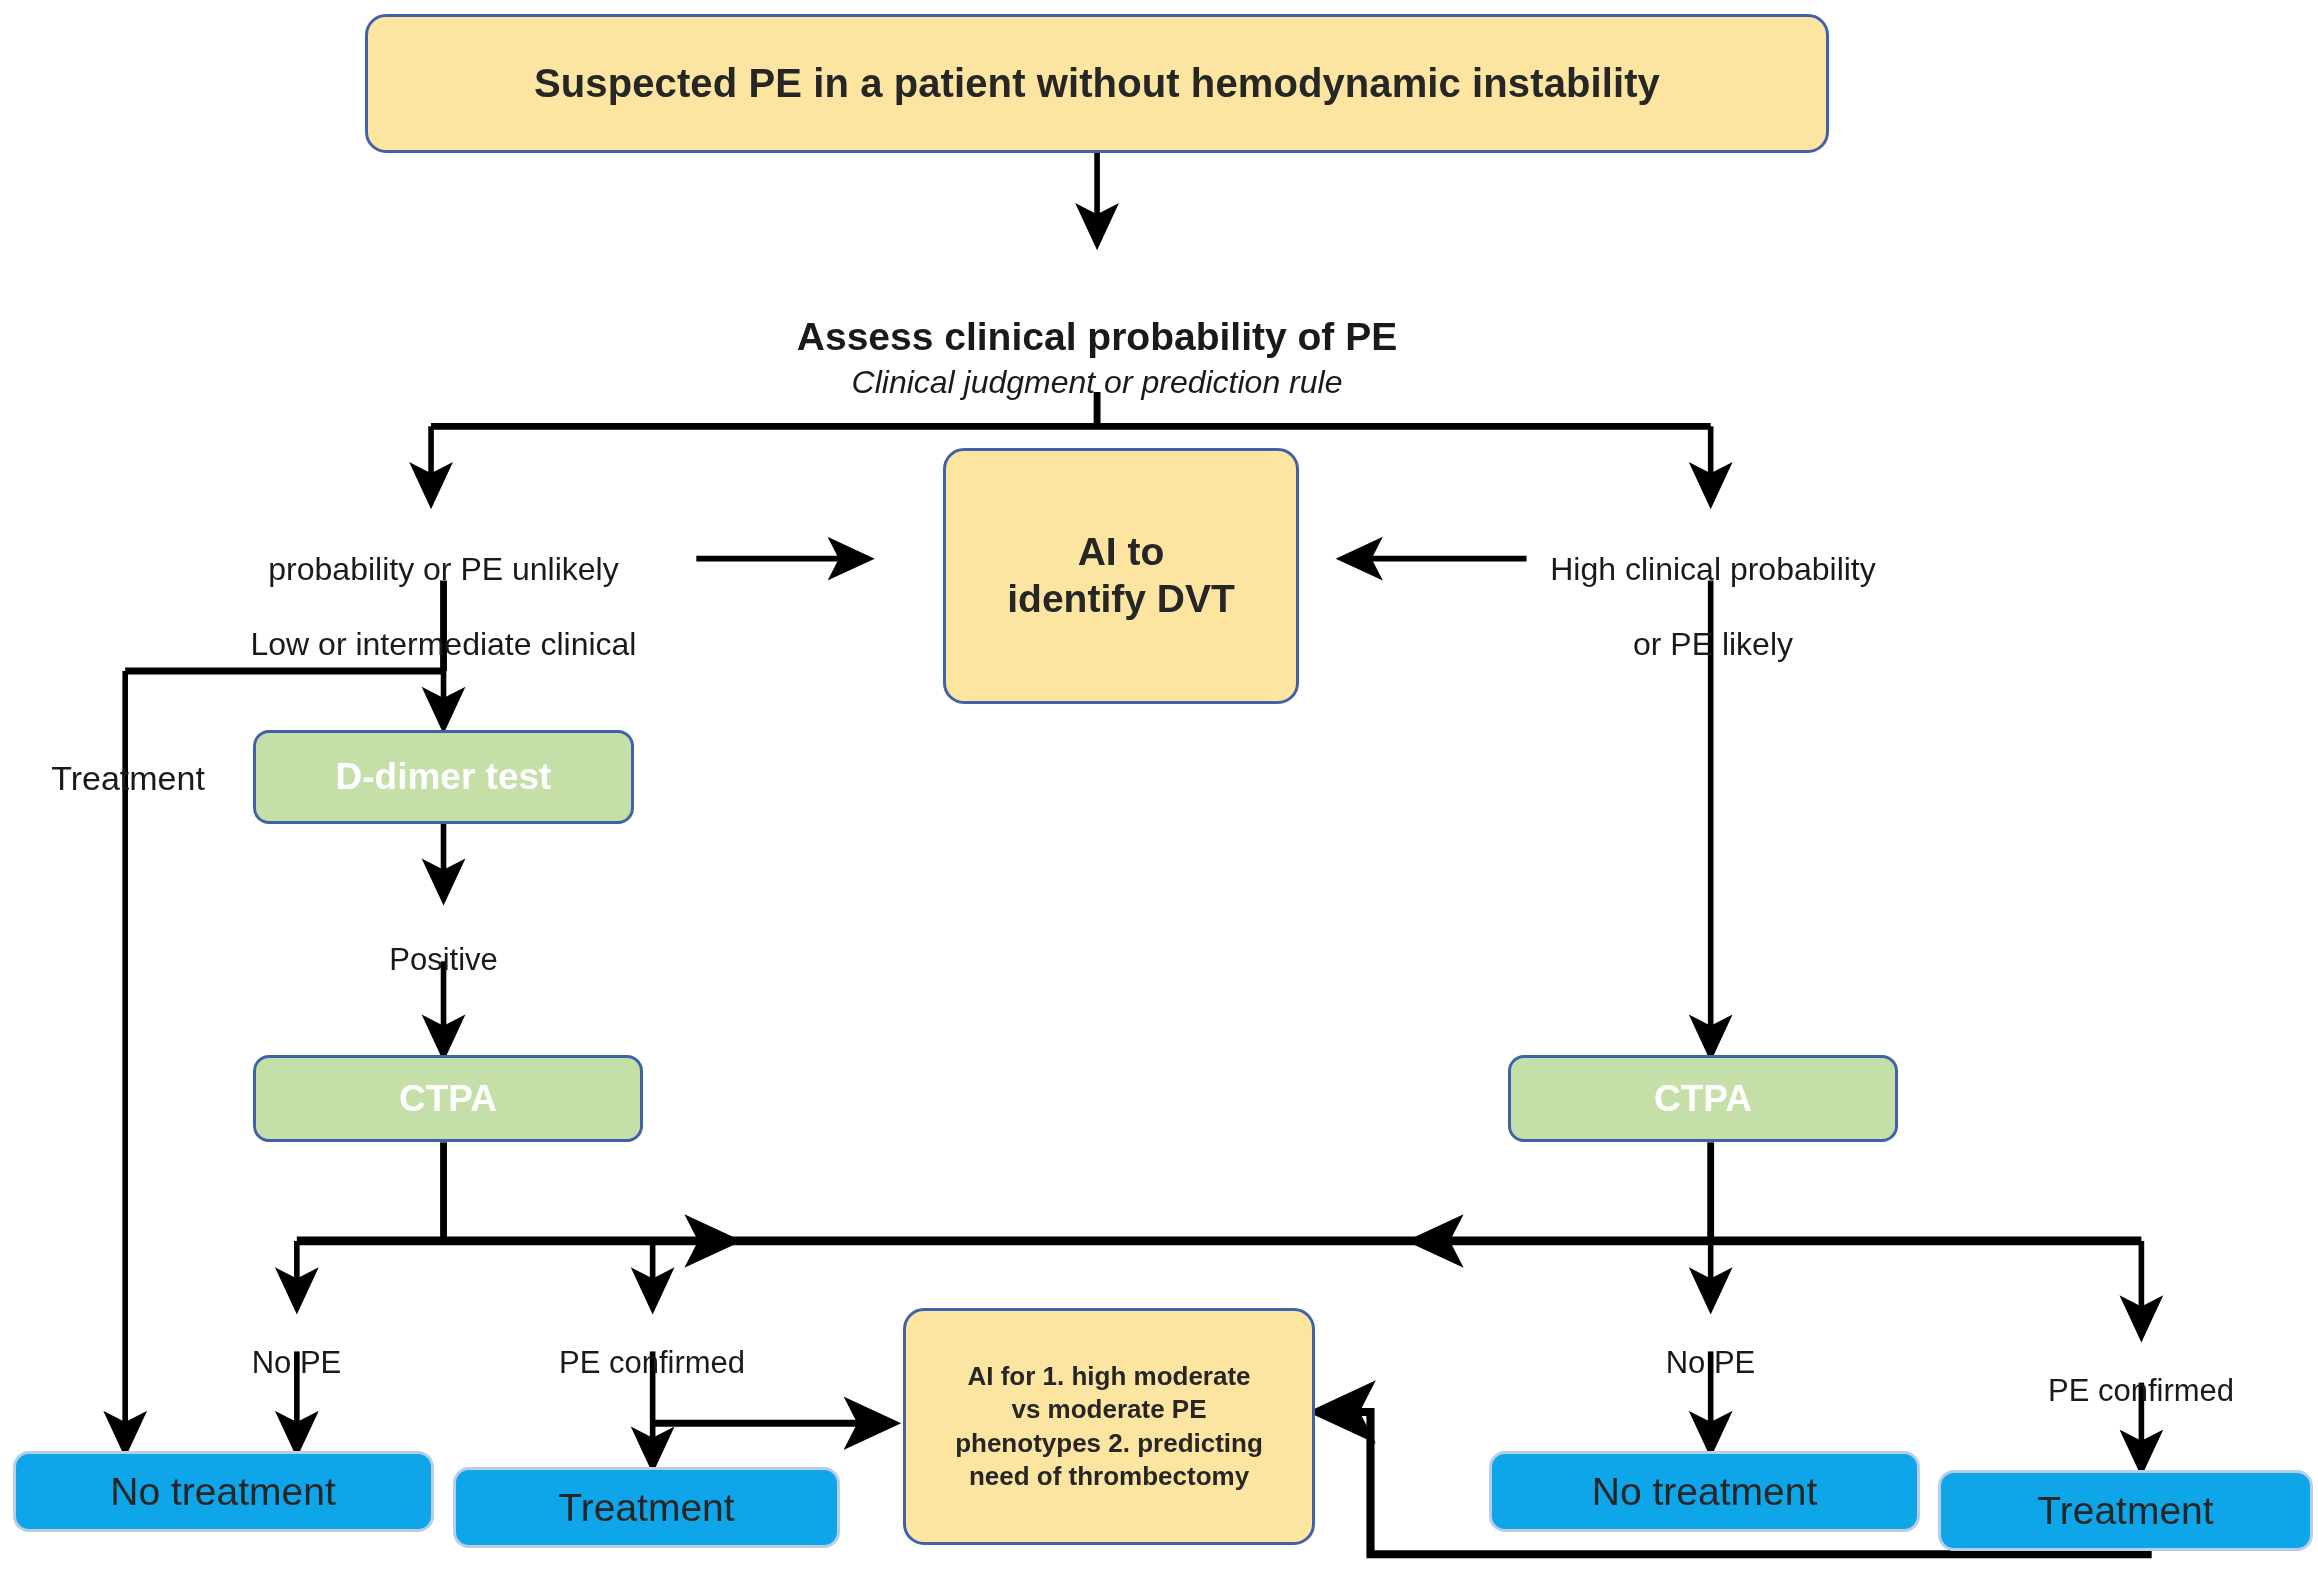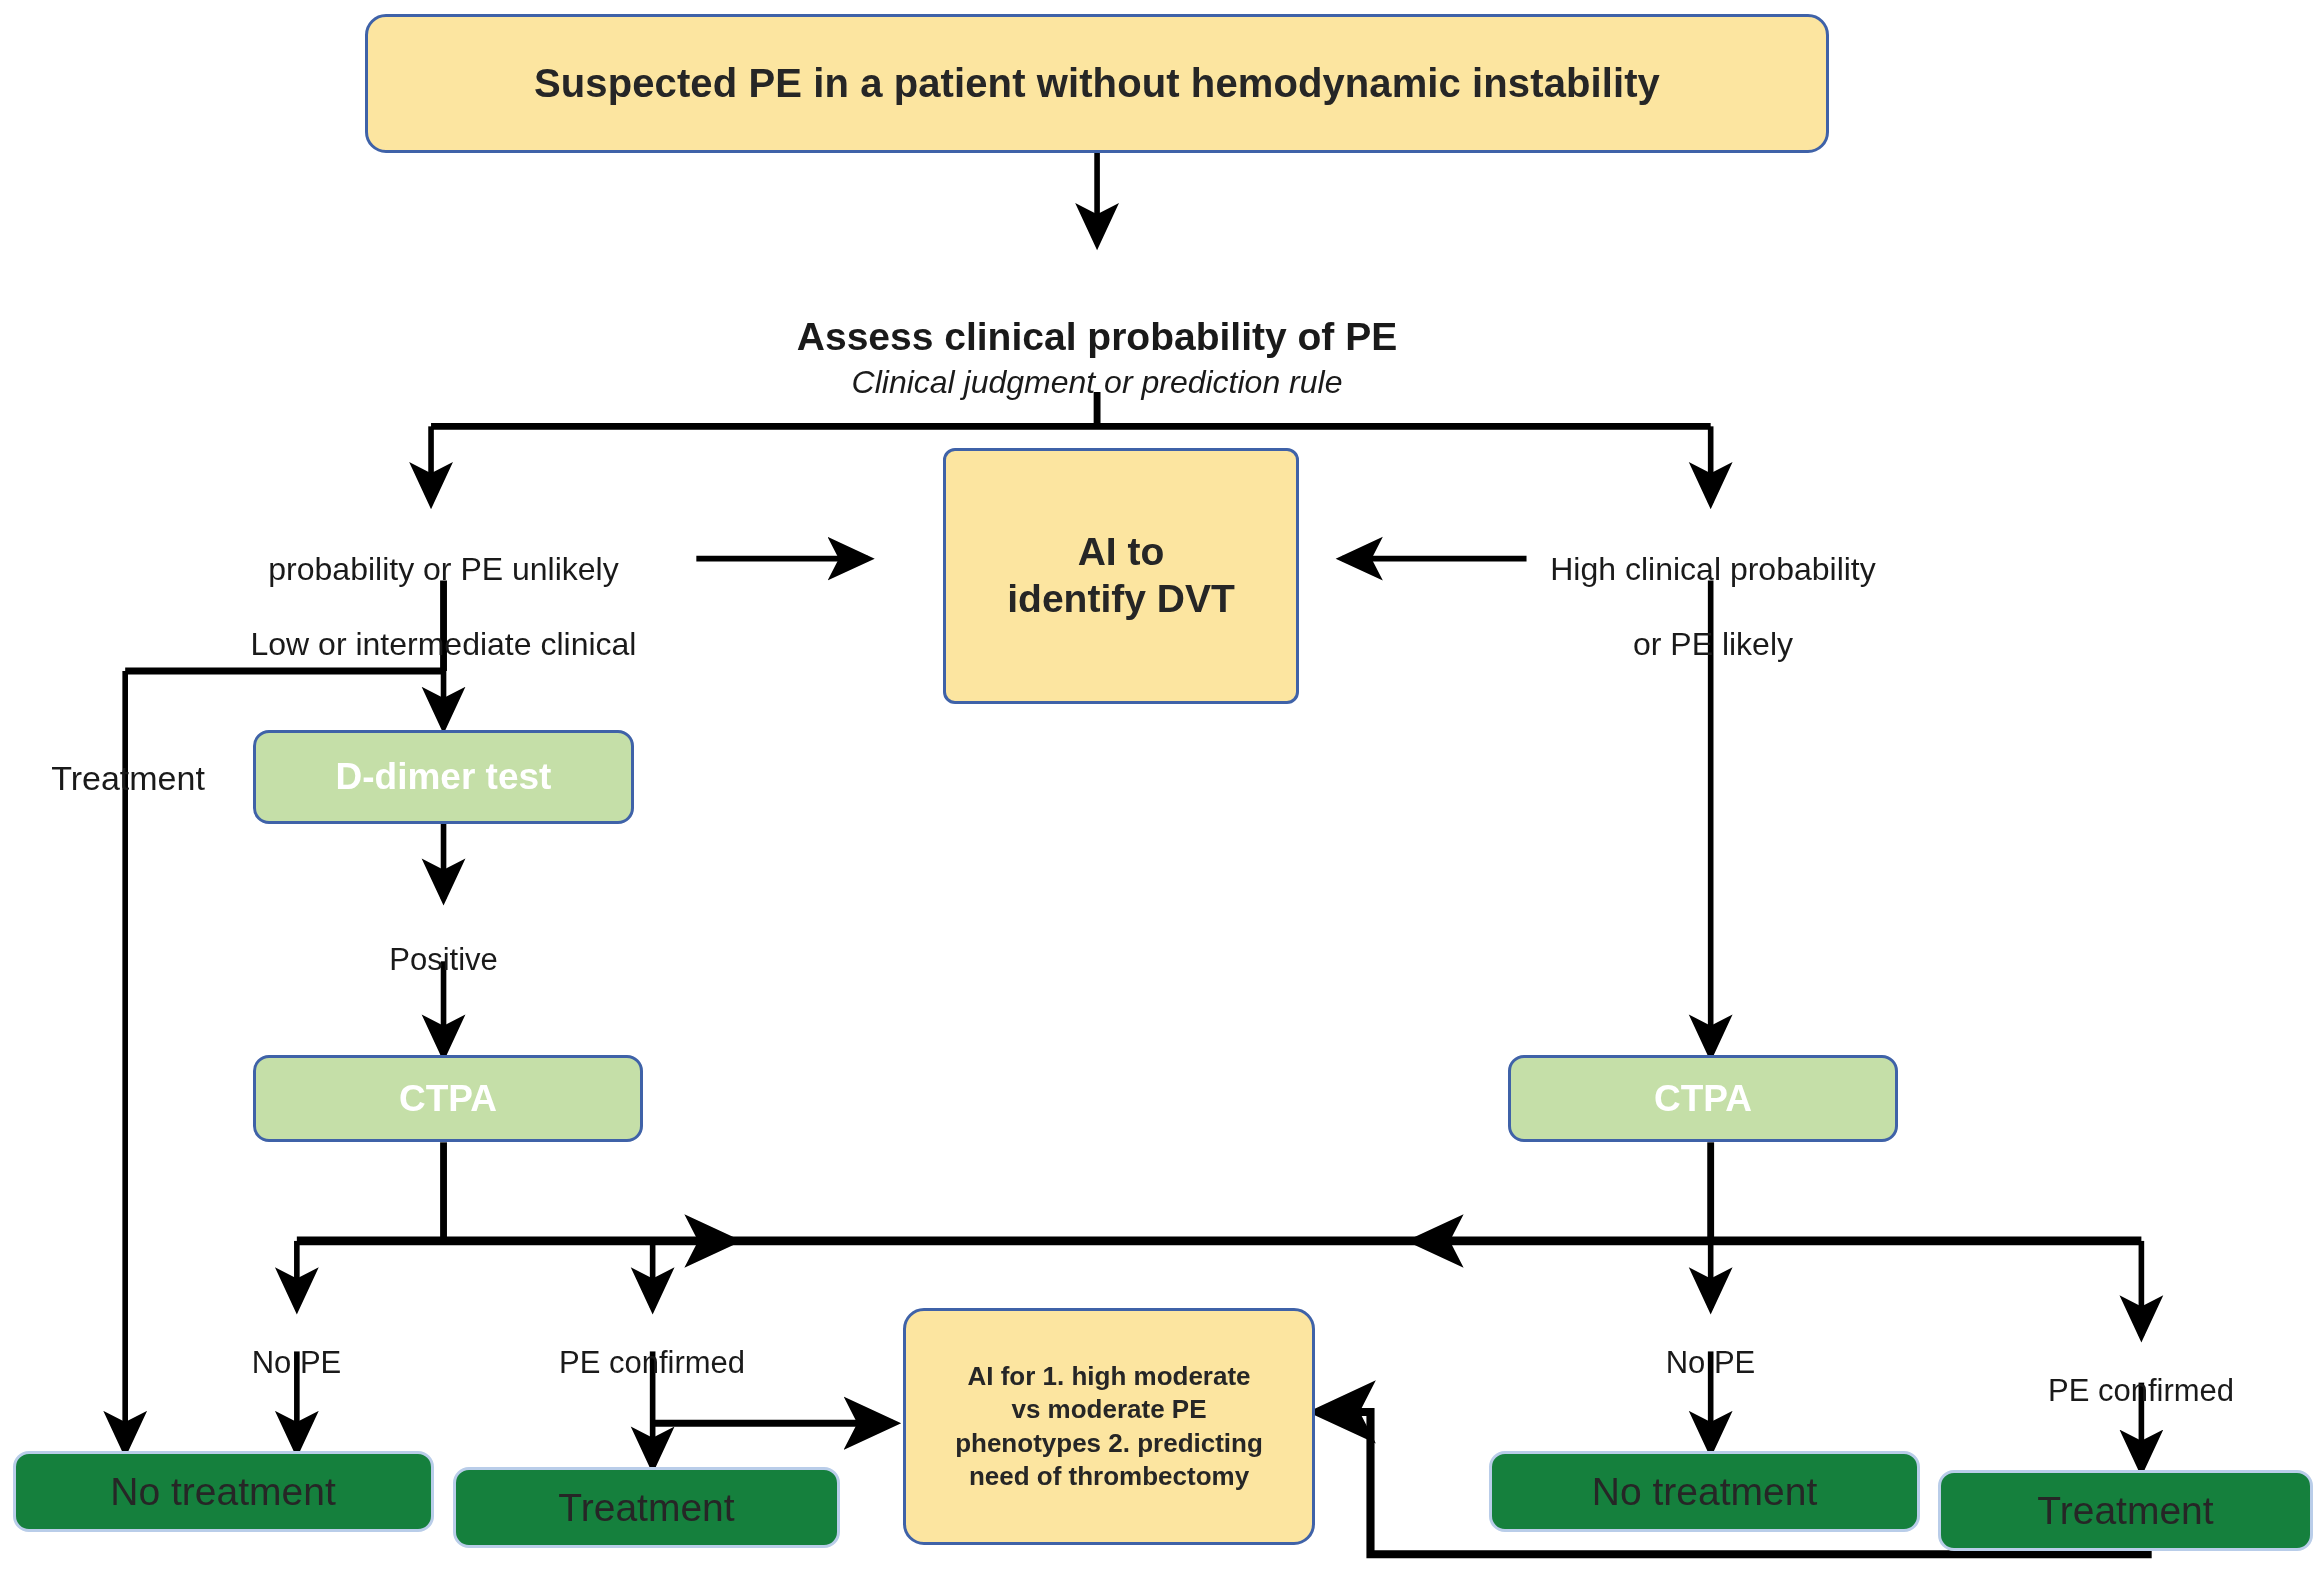--- a/index.html
+++ b/index.html
@@ -40,21 +40,21 @@
   
   .green {
     background: #C5DFA8;
     border: 3.7px solid #3F62A8;
     border-radius: 16px;
     color: #ffffff;
     font-weight: bold;
   }
   
   .outcome {
-    background: #15803d;
+    background: #0ea5e9;
     border: 3.7px solid #B9CDE9;
     border-radius: 16px;
     color: #262626;
     font-weight: normal;
   }
   
   .plain {
     position: absolute;
     color: #1a1a1a;
     text-align: center;
@@ -144,21 +144,21 @@
   <div class="plain" style="left:169px; top:513px; width:549px; font-size:32px;">
     <div>probability or PE unlikely</div>
     <div>Low or intermediate clinical</div>
   </div>
 
   <div class="plain" style="left:1476px; top:513px; width:474px; font-size:32px;">
     <div>High clinical probability</div>
     <div>or PE likely</div>
   </div>
 
-  <div class="node yellow" style="left:943px; top:448px; width:356px; height:256px; font-size:39px; flex-direction:column; line-height:1.2;border-radius:12px;">
+  <div class="node yellow" style="left:943px; top:448px; width:356px; height:256px; font-size:39px; flex-direction:column; line-height:1.2;">
     <span>AI to</span>
     <span>identify DVT</span>
   </div>
 
   <div class="plain" style="left:25px; top:718px; width:206px; font-size:34px;">
     <span>Treatment</span>
   </div>
 
   <div class="node green" style="left:253px; top:730px; width:381px; height:94px; font-size:37px;">
     <span>D-dimer test</span>

